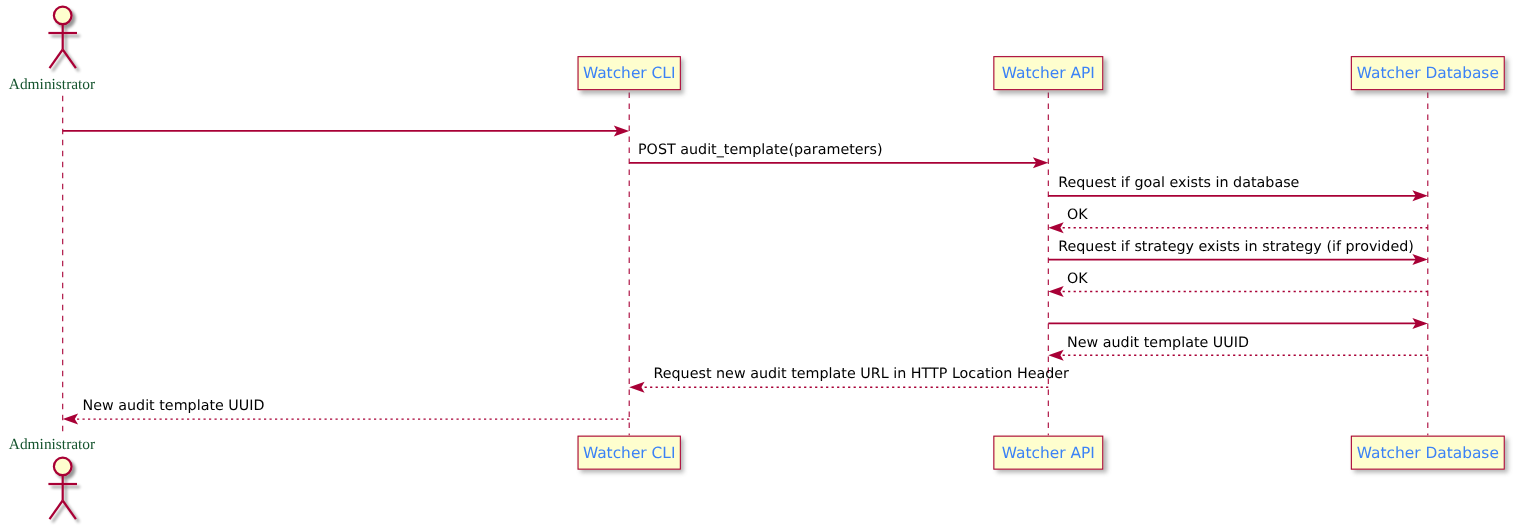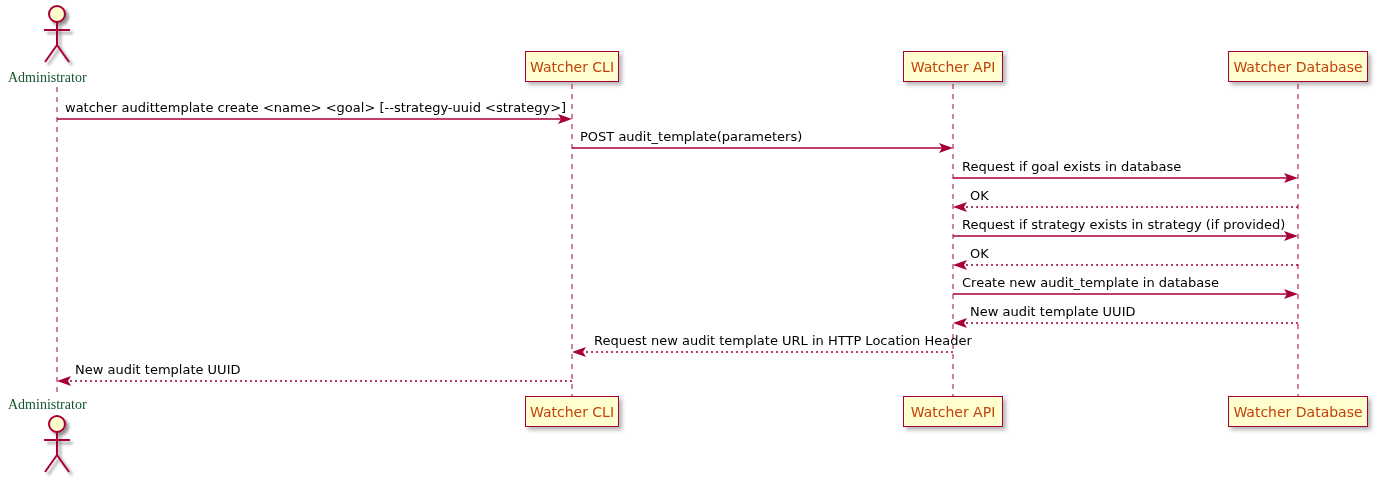--- a/index.html
+++ b/index.html
@@ -30,21 +30,21 @@
     position: absolute;
     box-sizing: border-box;
     background: #FEFECE;
     border: 1.5px solid #A80036;
     box-shadow: 3px 3px 4px rgba(90,90,90,0.45);
     display: flex;
     align-items: center;
     justify-content: center;
     font-family: "DejaVu Sans", sans-serif;
     font-size: 14px;
-    color: #c2410c;
+    color: #3b82f6;
     white-space: nowrap;
     line-height: 1;
   }
   
   .actor-label {
     position: absolute;
     font-family: Liberation Serif, serif;
     font-size: 14px;
     color: #14532d;
     white-space: nowrap;
@@ -173,24 +173,22 @@
   <div class="pbox" style="left:903px; top:396px; width:100px; height:31px;">
     <span>Watcher API</span>
   </div>
   <div class="pbox" style="left:1228px; top:396px; width:140px; height:31px;">
     <span>Watcher Database</span>
   </div>
 
   <div class="actor-label" style="left:8px; top:71px;">Administrator</div>
   <div class="actor-label" style="left:8px; top:398px;">Administrator</div>
 
-  <div class="msg-label" style="left:65px; top:101px;">watcher audittemplate create &lt;name&gt; &lt;goal&gt; [--strategy-uuid &lt;strategy&gt;]</div>
   <div class="msg-label" style="left:580px; top:130px;">POST audit_template(parameters)</div>
   <div class="msg-label" style="left:962px; top:160px;">Request if goal exists in database</div>
   <div class="msg-label" style="left:970px; top:189px;">OK</div>
   <div class="msg-label" style="left:962px; top:218px;">Request if strategy exists in strategy (if provided)</div>
   <div class="msg-label" style="left:970px; top:247px;">OK</div>
-  <div class="msg-label" style="left:962px; top:276px;">Create new audit_template in database</div>
   <div class="msg-label" style="left:970px; top:305px;">New audit template UUID</div>
   <div class="msg-label" style="left:594px; top:334px;">Request new audit template URL in HTTP Location Header</div>
   <div class="msg-label" style="left:75px; top:363px;">New audit template UUID</div>
 
 </div>
 
 </body></html>

